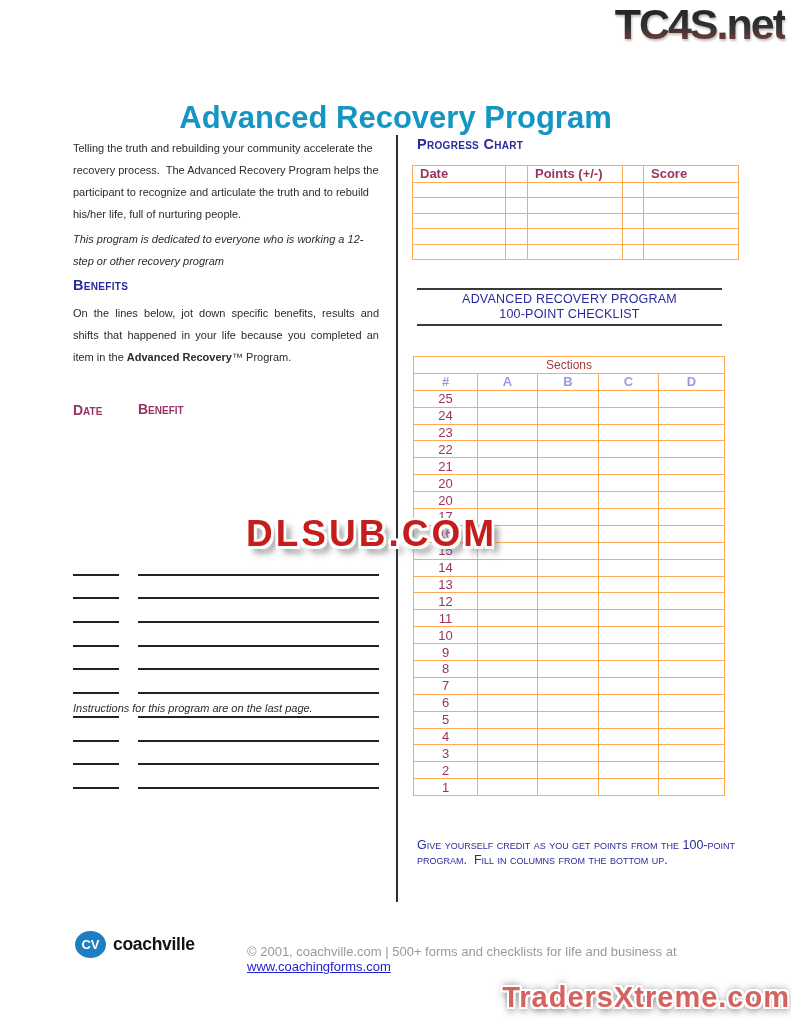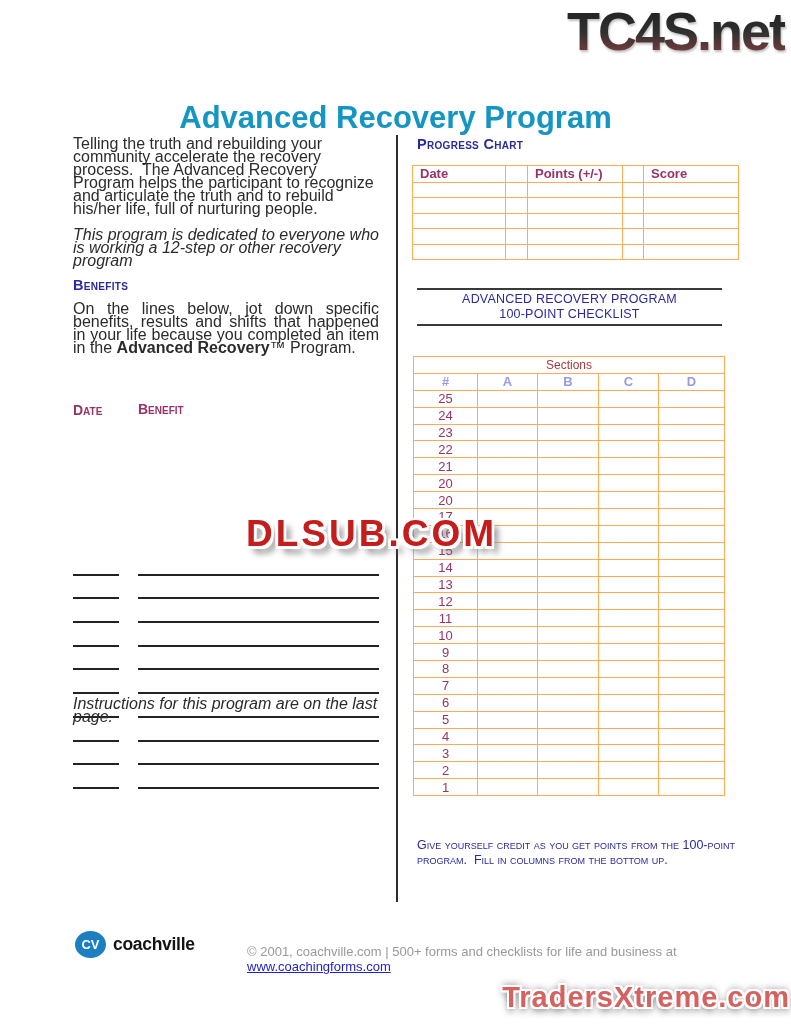--- a/index.html
+++ b/index.html
@@ -5,21 +5,21 @@
   :root{
     --navy:#2a2a9e; --maroon:#993366; --brick:#a23b3b; --lavender:#9a9ae0;
     --orange:#ffaa55; --cyan:#1596c2; --ink:#2b2b2b; --red:#c51c1c;
     --salmon:#d4625e; --footerblue:#1b7fc2; --gray:#999999; --link:#2222cc;
   }
   html,body{margin:0;padding:0;}
   body{font-family:"Liberation Sans","DejaVu Sans",sans-serif;background:#fff;}
   .page{position:relative;width:791px;height:1024px;background:#fff;overflow:hidden;}
 
   
-  .tc4s{position:absolute;top:0px;right:6px;font-size:54px;font-weight:bold;letter-spacing:-2px;
+  .tc4s{position:absolute;top:0px;right:6px;font-size:43px;font-weight:bold;letter-spacing:-2px;
     background:linear-gradient(180deg,#1d1d1d 0%,#303030 52%,#6e3c3c 82%,#9c5454 100%);
     -webkit-background-clip:text;background-clip:text;color:transparent;
     filter:drop-shadow(1px 2px 1px rgba(0,0,0,0.25));}
   .dlsub{position:absolute;left:246px;top:481px;font-family:Liberation Sans, sans-serif;
     font-weight:bold;font-size:37px;letter-spacing:3px;color:var(--red);
     text-shadow:-2.5px -2.5px 0 #fff,2.5px -2.5px 0 #fff,-2.5px 2.5px 0 #fff,2.5px 2.5px 0 #fff,
       0 -2.5px 0 #fff,0 2.5px 0 #fff,-2.5px 0 0 #fff,2.5px 0 0 #fff,
       6px 7px 6px rgba(110,110,110,0.8);z-index:50;margin-top:32px;}
   .traders{position:absolute;right:1px;top:981px;font-size:29px;font-weight:bold;letter-spacing:1px;
     color:var(--salmon);
@@ -29,21 +29,21 @@
 
   
   .title{position:absolute;top:79px;left:0;width:100%;text-align:center;
     color:var(--cyan);font-size:31px;font-weight:bold;letter-spacing:0px;}
 
   
   .vdivider{position:absolute;left:396px;top:135px;width:1.5px;height:767px;background:#2e2e2e;}
 
   
   .leftcol{position:absolute;left:73px;top:137px;width:306px;}
-  .para{font-size:16px;line-height:13px;color:var(--ink);margin:0;white-space:pre-wrap;}
+  .para{font-size:11px;line-height:22px;color:var(--ink);margin:0;white-space:pre-wrap;}
   .dedication{position:absolute;top:91px;left:0;width:306px;font-style:italic;}
   .benefits-h{position:absolute;top:140px;left:0;font-variant:small-caps;font-weight:bold;
     font-size:14.5px;color:var(--navy);letter-spacing:0.3px;}
   .benefits-p{position:absolute;top:165px;left:0;width:306px;text-align:justify;}
   .db-headers{position:absolute;top:264px;left:0;width:306px;}
   .db-headers span{font-variant:small-caps;font-weight:bold;font-size:14px;color:var(--maroon);}
   .db-headers .bh{position:absolute;left:65px;top:0;}
   .lines{position:absolute;top:415px;left:0;width:306px;}
   .line-row{height:23.7px;position:relative;}
   .date-line{position:absolute;left:0;bottom:0;width:46px;border-bottom:2px solid #222;}

